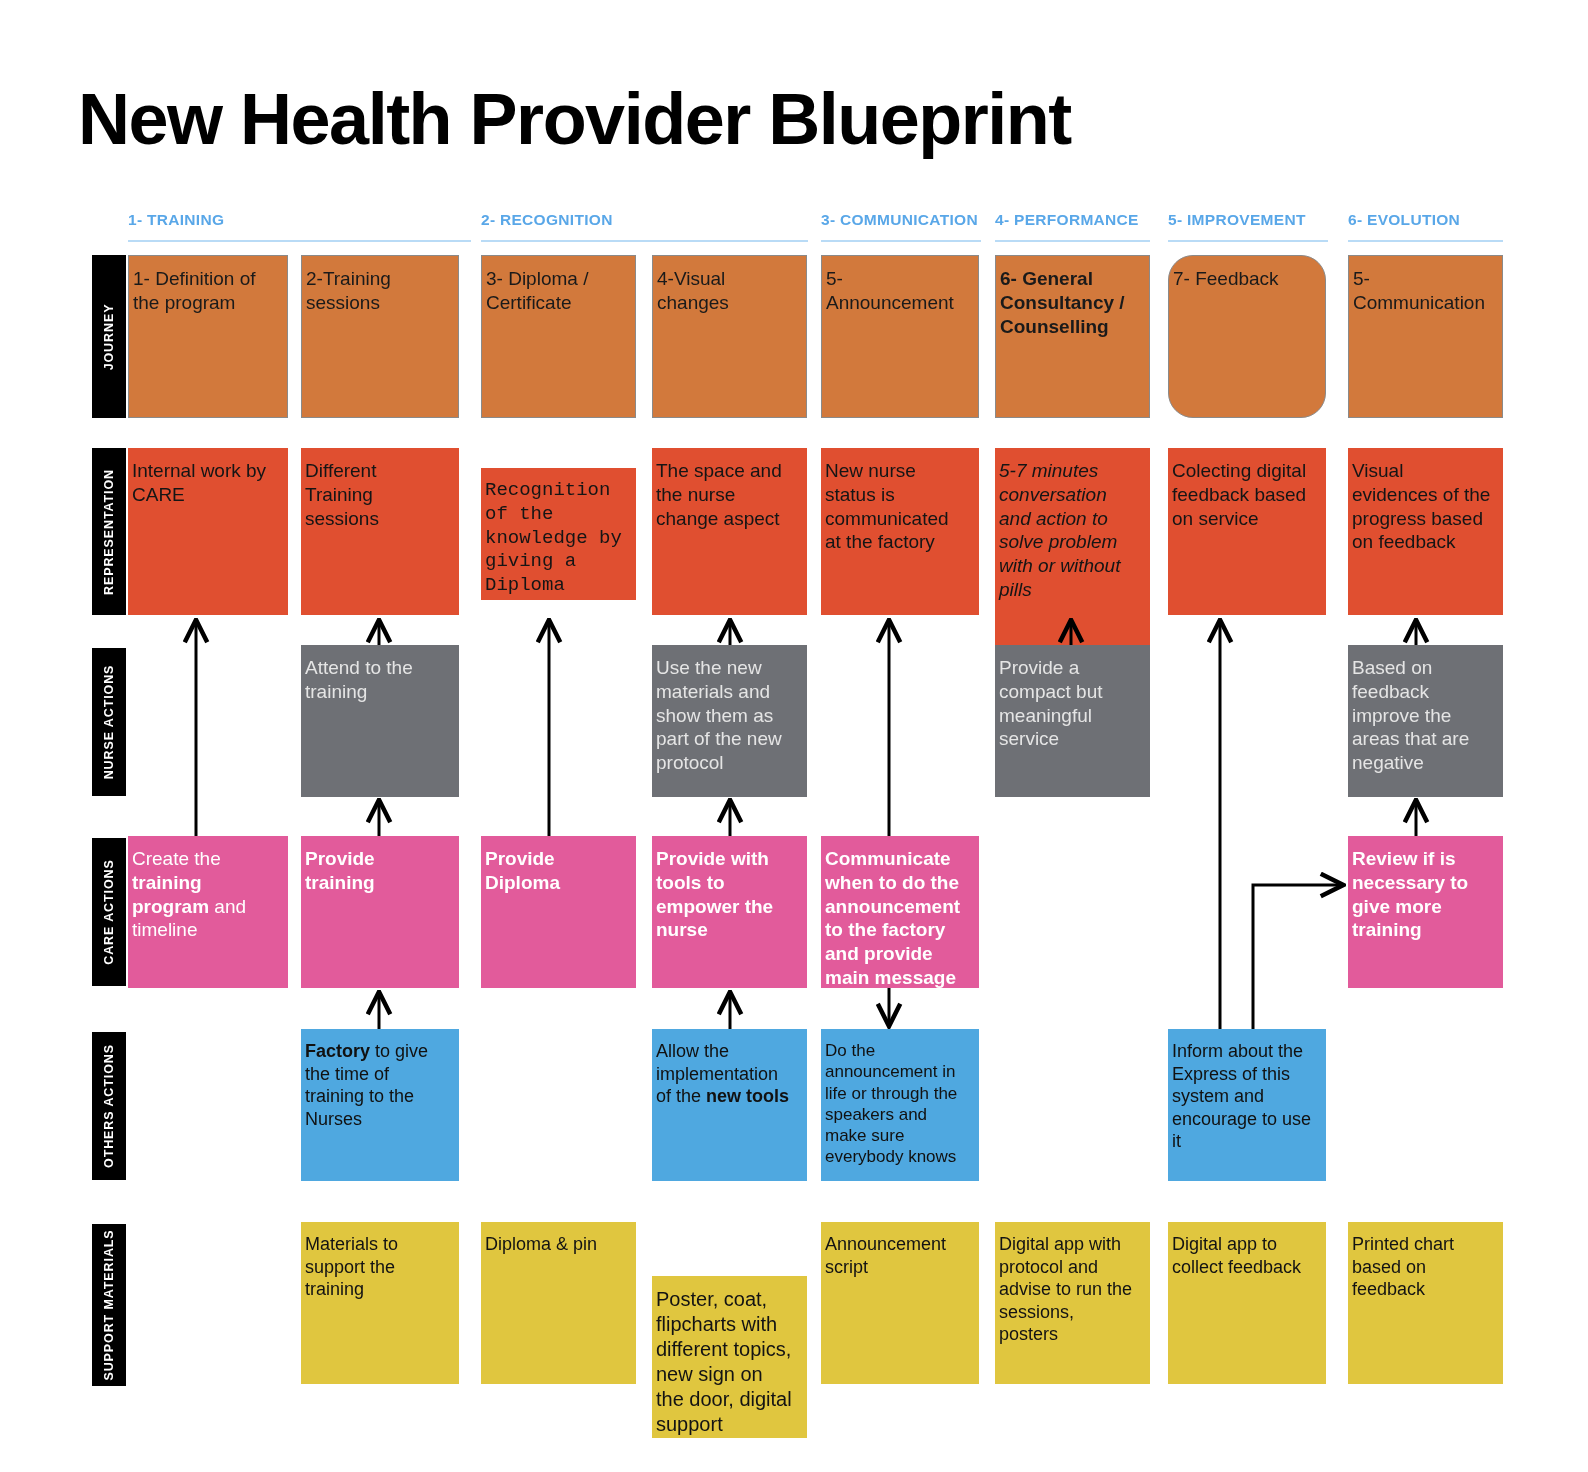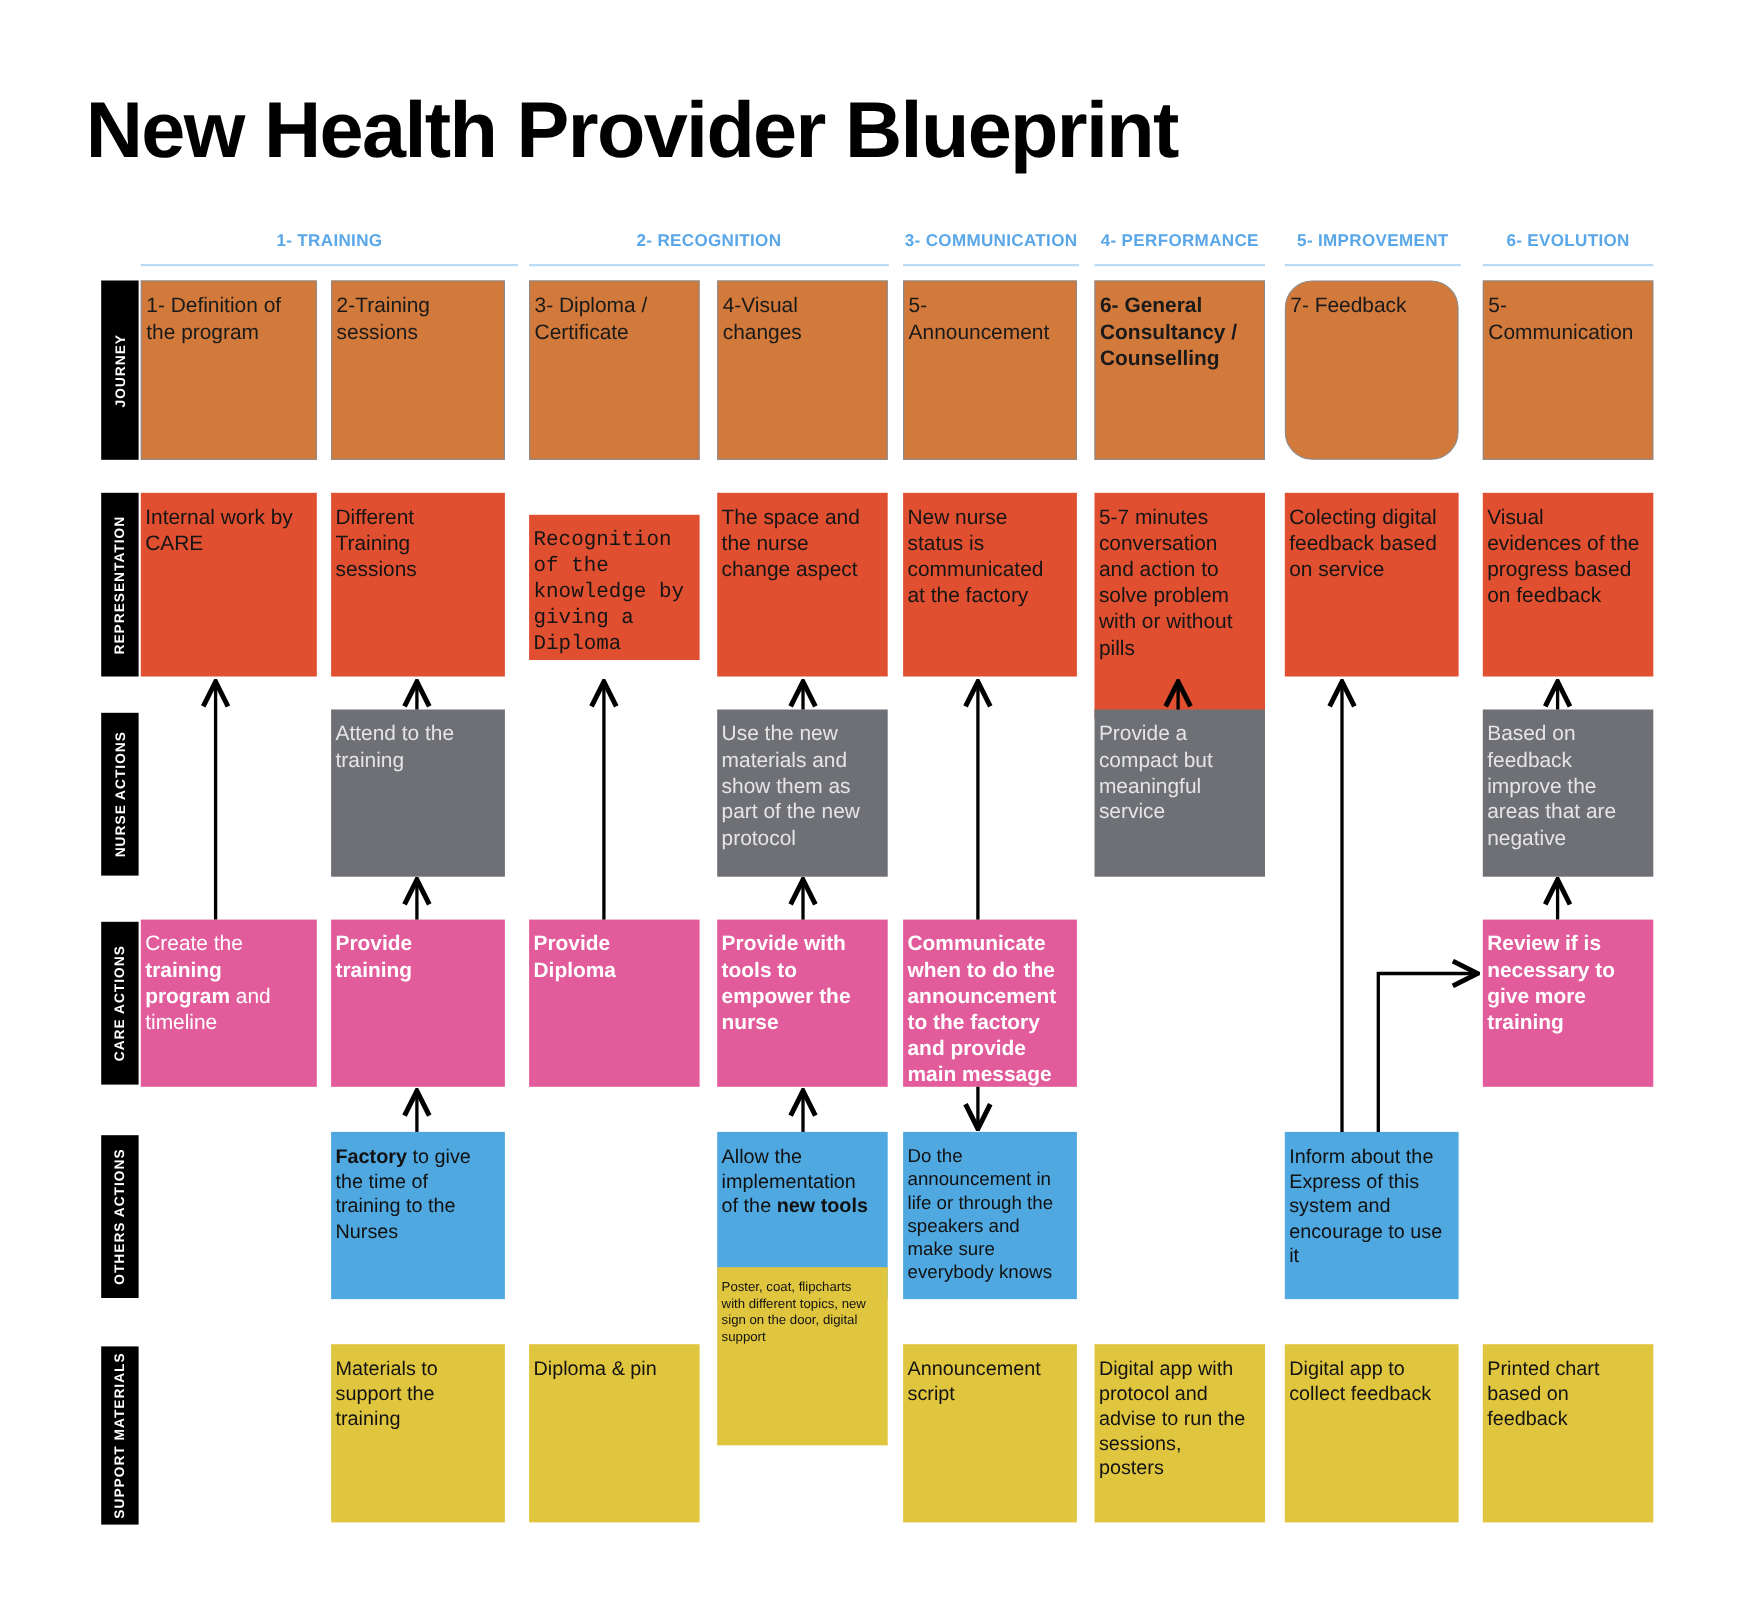--- a/index.html
+++ b/index.html
@@ -19,21 +19,21 @@
     font-size:72px;
     font-weight:bold;
     letter-spacing:-1.5px;
     color:#000;
     white-space:nowrap;
   }
 
   
   .phase{
     position:absolute;
-    text-align:center;
+    text-align:left;
   }
   .phase-label{
     font-size:15.5px;
     font-weight:bold;
     color:#59a7e8;
     letter-spacing:0.3px;
     white-space:nowrap;
     line-height:1;
   }
   .phase-rule{
@@ -142,21 +142,21 @@
 <div class="card c-journey" style="left:821px; top:255px; width:158px; height:163px;">5- Announcement</div>
 <div class="card c-journey" style="left:995px; top:255px; width:155px; height:163px;font-weight:bold;">6- General Consultancy / Counselling</div>
 <div class="card c-journey" style="left:1168px; top:255px; width:158px; height:163px;border-radius:25px;">7- Feedback</div>
 <div class="card c-journey" style="left:1348px; top:255px; width:155px; height:163px;">5- Communication</div>
 
 <div class="card c-rep" style="left:128px; top:448px; width:160px; height:167px;">Internal work by CARE</div>
 <div class="card c-rep" style="left:301px; top:448px; width:158px; height:167px;">Different Training sessions</div>
 <div class="card c-rep" style="left:481px; top:468px; width:155px; height:132px;font-family:Liberation Mono, monospace;">Recognition of the knowledge by giving a Diploma</div>
 <div class="card c-rep" style="left:652px; top:448px; width:155px; height:167px;">The space and the nurse change aspect</div>
 <div class="card c-rep" style="left:821px; top:448px; width:158px; height:167px;">New nurse status is communicated at the factory</div>
-<div class="card c-rep" style="left:995px; top:448px; width:155px; height:205px;">5-7 minutes conversation and action to solve problem with or without pills</div>
+<div class="card c-rep" style="left:995px; top:448px; width:155px; height:205px;font-style:italic;">5-7 minutes conversation and action to solve problem with or without pills</div>
 <div class="card c-rep" style="left:1168px; top:448px; width:158px; height:167px;">Colecting digital feedback based on service</div>
 <div class="card c-rep" style="left:1348px; top:448px; width:155px; height:167px;">Visual evidences of the progress based on feedback</div>
 
 <div class="card c-nurse" style="left:301px; top:645px; width:158px; height:152px;">Attend to the training</div>
 <div class="card c-nurse" style="left:652px; top:645px; width:155px; height:152px;">Use the new materials and show them as part of the new protocol</div>
 <div class="card c-nurse" style="left:995px; top:645px; width:155px; height:152px;">Provide a compact but meaningful service</div>
 <div class="card c-nurse" style="left:1348px; top:645px; width:155px; height:152px;">Based on feedback improve the areas that are negative</div>
 
 <div class="card c-care" style="left:128px; top:836px; width:160px; height:152px;">
   <span class="reg">Create the </span><b>training program</b><span class="reg"> and timeline</span>
@@ -171,21 +171,21 @@
   <b>Factory</b><span> to give the time of training to the Nurses</span>
 </div>
 <div class="card c-others" style="left:652px; top:1029px; width:155px; height:152px; font-size:18px;">
   <span>Allow the implementation of the </span><b>new tools</b>
 </div>
 <div class="card c-others" style="left:821px; top:1029px; width:158px; height:152px; font-size:17px;">Do the announcement in life or through the speakers and make sure everybody knows</div>
 <div class="card c-others" style="left:1168px; top:1029px; width:158px; height:152px; font-size:18px;">Inform about the Express of this system and encourage to use it</div>
 
 <div class="card c-support" style="left:301px; top:1222px; width:158px; height:162px; font-size:18px;">Materials to support the training</div>
 <div class="card c-support" style="left:481px; top:1222px; width:155px; height:162px; font-size:18px;">Diploma &amp; pin</div>
-<div class="card c-support" style="left:652px; top:1152px; width:155px; height:162px; font-size:12px;">Poster, coat, flipcharts with different topics, new sign on the door, digital support</div>
+<div class="card c-support" style="left:652px; top:1276px; width:155px; height:162px; font-size:20px;">Poster, coat, flipcharts with different topics, new sign on the door, digital support</div>
 <div class="card c-support" style="left:821px; top:1222px; width:158px; height:162px; font-size:18px;">Announcement script</div>
 <div class="card c-support" style="left:995px; top:1222px; width:155px; height:162px; font-size:18px;">Digital app with protocol and advise to run the sessions, posters</div>
 <div class="card c-support" style="left:1168px; top:1222px; width:158px; height:162px; font-size:18px;">Digital app to collect feedback</div>
 <div class="card c-support" style="left:1348px; top:1222px; width:155px; height:162px; font-size:18px;">Printed chart based on feedback</div>
 
 <svg id="arrows" xmlns="http://www.w3.org/2000/svg">
   <defs>
     <marker id="ah" viewBox="0 0 12 12" refX="10" refY="6" markerWidth="9" markerHeight="9" orient="auto-start-reverse">
       <path d="M1 1 L11 6 L1 11" fill="none" stroke="#000" stroke-width="2"></path>
     </marker>

